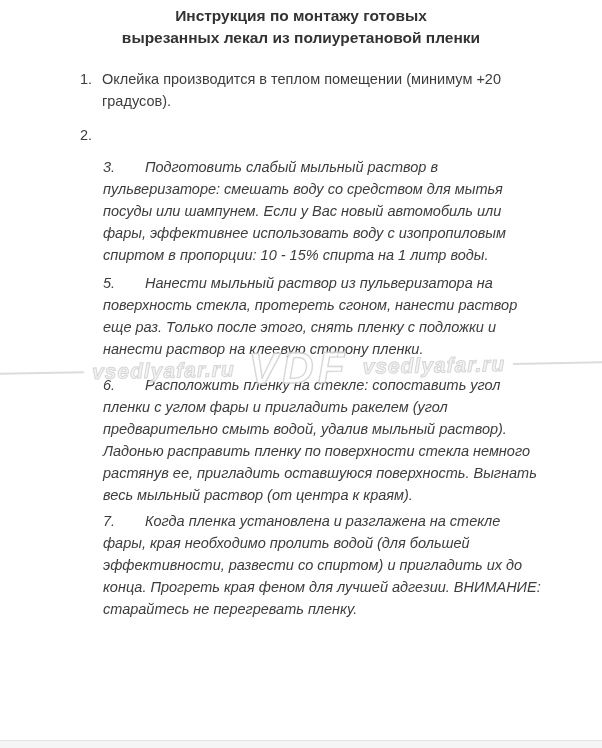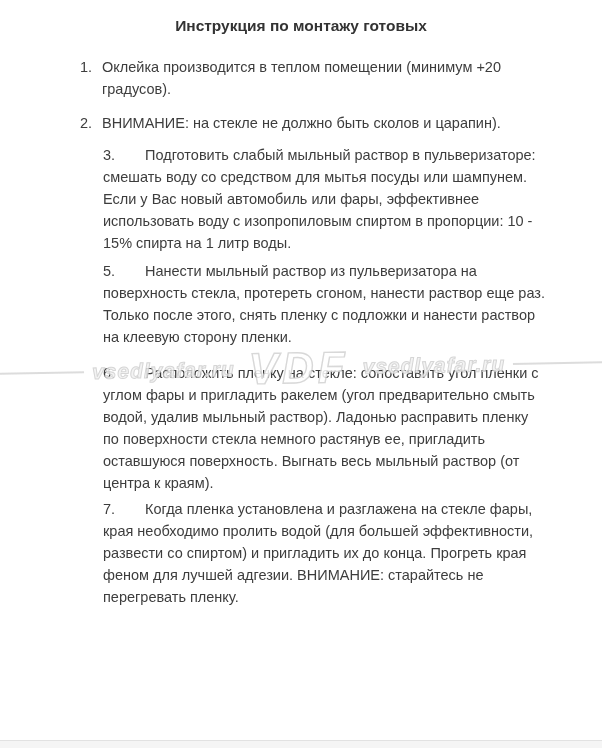--- a/index.html
+++ b/index.html
@@ -7,21 +7,21 @@
   .doc{
     position:relative;
     width:602px;height:748px;
     background:#ffffff;
     font-family:"Liberation Sans",sans-serif;
     color:#3d3d3d;
     overflow:hidden;
     box-sizing:border-box;
   }
   .title{
-    padding-top:15px;
+    padding-top:5px;
     text-align:center;
     font-weight:bold;
     font-size:15.5px;
     line-height:22px;
     color:#333333;
     letter-spacing:0;
   }
   .body-text{font-size:14.5px;line-height:22px;letter-spacing:0;}
   .num-list{margin-top:19px;}
   .num-item{
@@ -30,20 +30,21 @@
     padding-right:55px;
     box-sizing:border-box;
   }
   .num-item + .num-item{margin-top:12px;}
   .num-item .num{flex:0 0 22px;}
   .num-item .txt{flex:1;}
   .para{
     padding-left:103px;
     padding-right:55px;
     box-sizing:border-box;
+    font-style:italic;
   }
   .para .pnum{display:inline-block;width:42px;}
   .para-3{margin-top:10px;}
   .para-4{margin-top:4px;}
   .para-5{margin-top:6px;}
   .para-6{margin-top:14px;}
   .para-7{margin-top:4px;}
   .watermark{
     position:absolute;
     left:-8px;right:-8px;top:344px;
@@ -86,31 +87,31 @@
     border-top:1px solid #e2e2e2;
   }
 </style>
 </head>
 <body>
 
 <div class="doc">
 
   <div class="title">
     <div>Инструкция по монтажу готовых</div>
+    <div>вырезанных лекал из полиуретановой пленки</div>
   </div>
 
   <div class="num-list body-text">
     <div class="num-item">
       <span class="num">1.</span>
       <span class="txt">Оклейка производится в теплом помещении (минимум +20 градусов).</span>
     </div>
     <div class="num-item">
       <span class="num">2.</span>
       <span class="txt">
-        <div>ВНИМАНИЕ: на стекле не должно быть сколов и царапин).</div>
       </span>
     </div>
   </div>
 
   <div class="para para-3 body-text">
     <div><span class="pnum">3.</span><span>Подготовить слабый мыльный раствор в пульверизаторе: смешать воду со средством для мытья посуды или шампунем. Если у Вас новый автомобиль или фары, эффективнее использовать воду с изопропиловым спиртом в пропорции: 10 - 15% спирта на 1 литр воды.</span></div>
   </div>
 
   <div class="para para-4 body-text">
   </div>

